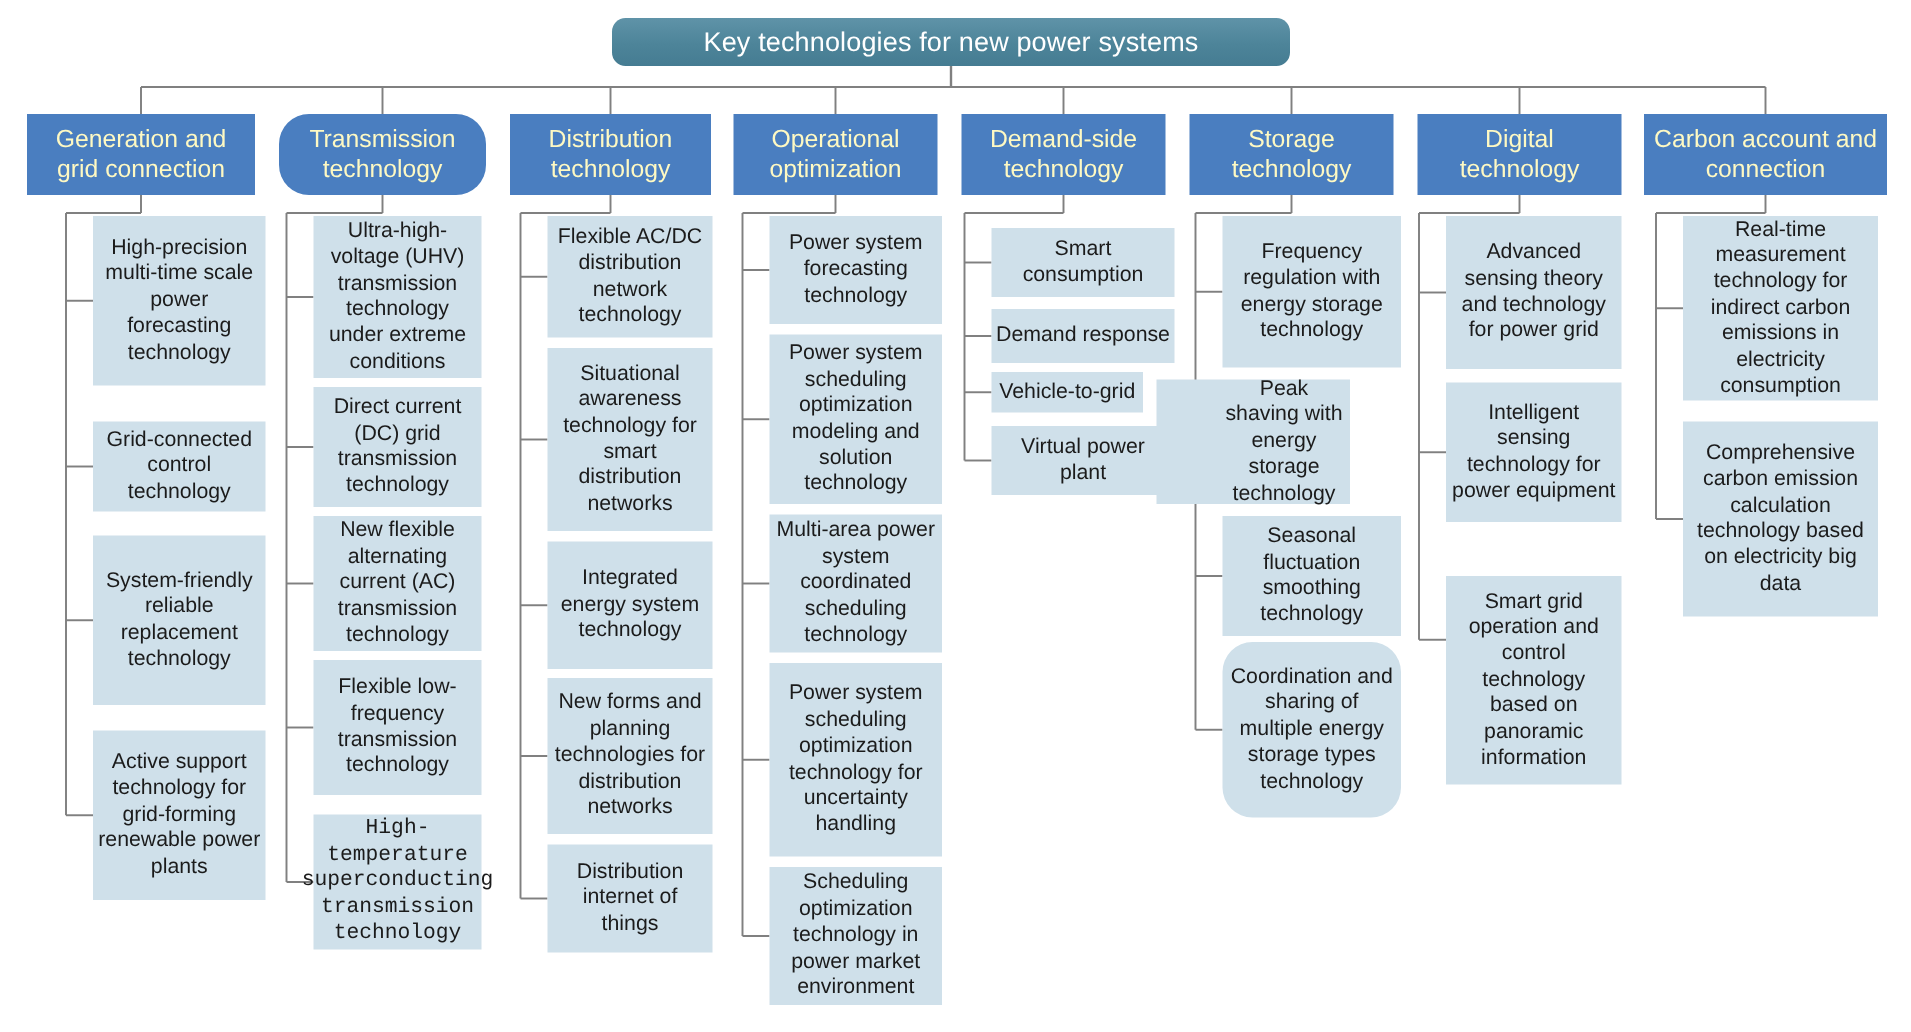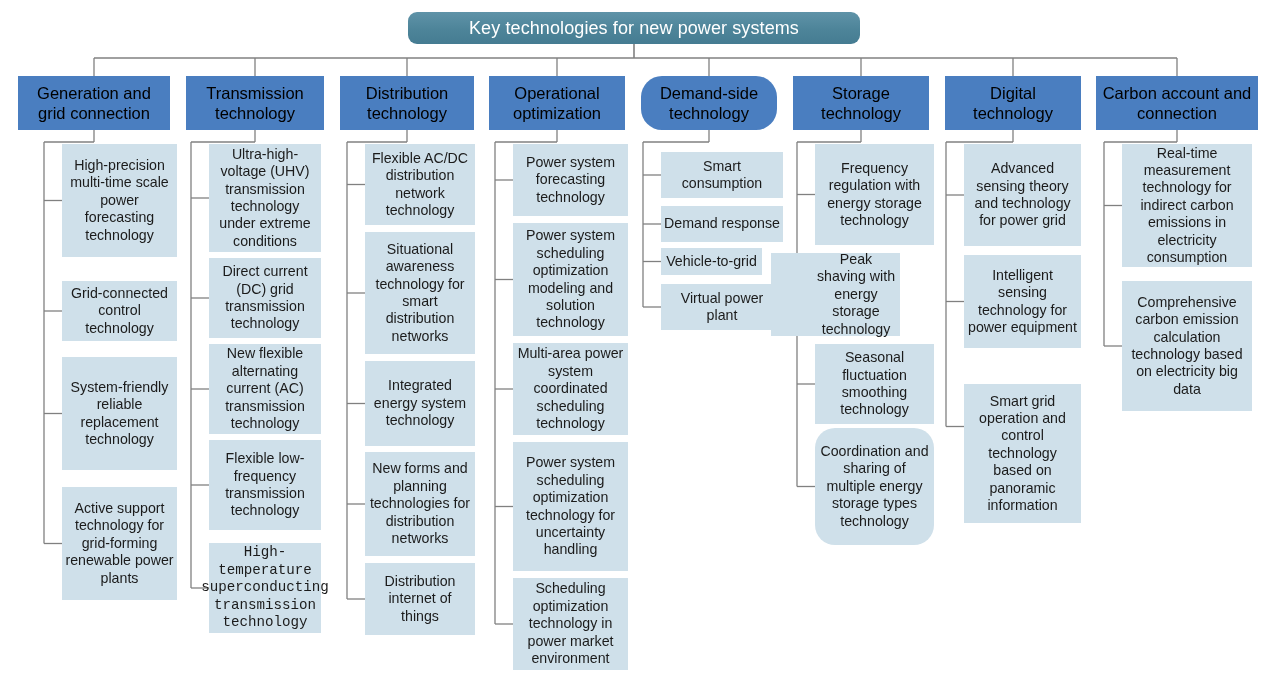--- a/index.html
+++ b/index.html
@@ -26,21 +26,21 @@
     z-index:3;
   }
 
   
   #wires{position:absolute;left:0;top:0;width:1274px;height:688px;z-index:1;}
 
   
   .col-header{
     position:absolute;
     background:#4a7ec0;
-    color:#000000;
+    color:#fef9c3;
     font-size:16.5px;
     line-height:20px;
     text-align:center;
     display:flex;align-items:center;justify-content:center;
     box-sizing:border-box;
     padding:3px 4px;
     z-index:2;
   }
 
   
@@ -142,21 +142,21 @@
       </div>
       <div class="leaf" style="left: 62px; top: 281px; width: 115px; height: 60px;">
         <span>Grid-connected control technology</span>
       </div>
       <div class="leaf" style="left: 62px; top: 357px; width: 115px; height: 113px;">
         <span>System-friendly reliable replacement technology</span>
       </div>
       <div class="leaf" style="left: 62px; top: 487px; width: 115px; height: 113px;">
         <span>Active support technology for grid-forming renewable power plants</span>
       </div>
-      <div class="col-header" style="left: 186px; top: 76px; width: 138px; height: 54px;">
+      <div class="col-header" style="left: 186px; top: 76px; width: 138px; height: 54px; border-radius: 20px;">
         <span>Transmission technology</span>
       </div>
       <div class="leaf" style="left: 209px; top: 144px; width: 112px; height: 108px;">
         <span>Ultra-high-voltage (UHV) transmission technology under extreme conditions</span>
       </div>
       <div class="leaf" style="left: 209px; top: 258px; width: 112px; height: 80px;">
         <span>Direct current (DC) grid transmission technology</span>
       </div>
       <div class="leaf" style="left: 209px; top: 344px; width: 112px; height: 90px;">
         <span>New flexible alternating current (AC) transmission technology</span>
@@ -196,21 +196,21 @@
       </div>
       <div class="leaf" style="left: 513px; top: 343px; width: 115px; height: 92px;">
         <span>Multi-area power system coordinated scheduling technology</span>
       </div>
       <div class="leaf" style="left: 513px; top: 442px; width: 115px; height: 129px;">
         <span>Power system scheduling optimization technology for uncertainty handling</span>
       </div>
       <div class="leaf" style="left: 513px; top: 578px; width: 115px; height: 92px;">
         <span>Scheduling optimization technology in power market environment</span>
       </div>
-      <div class="col-header" style="left: 641px; top: 76px; width: 136px; height: 54px; border-radius: 21px;">
+      <div class="col-header" style="left: 641px; top: 76px; width: 136px; height: 54px;">
         <span>Demand-side technology</span>
       </div>
       <div class="leaf" style="left: 661px; top: 152px; width: 122px; height: 46px;">
         <span>Smart consumption</span>
       </div>
       <div class="leaf" style="left: 661px; top: 206px; width: 122px; height: 36px;">
         <span>Demand response</span>
       </div>
       <div class="leaf" style="left: 661px; top: 248px; width: 101px; height: 27px;">
         <span>Vehicle-to-grid</span>

